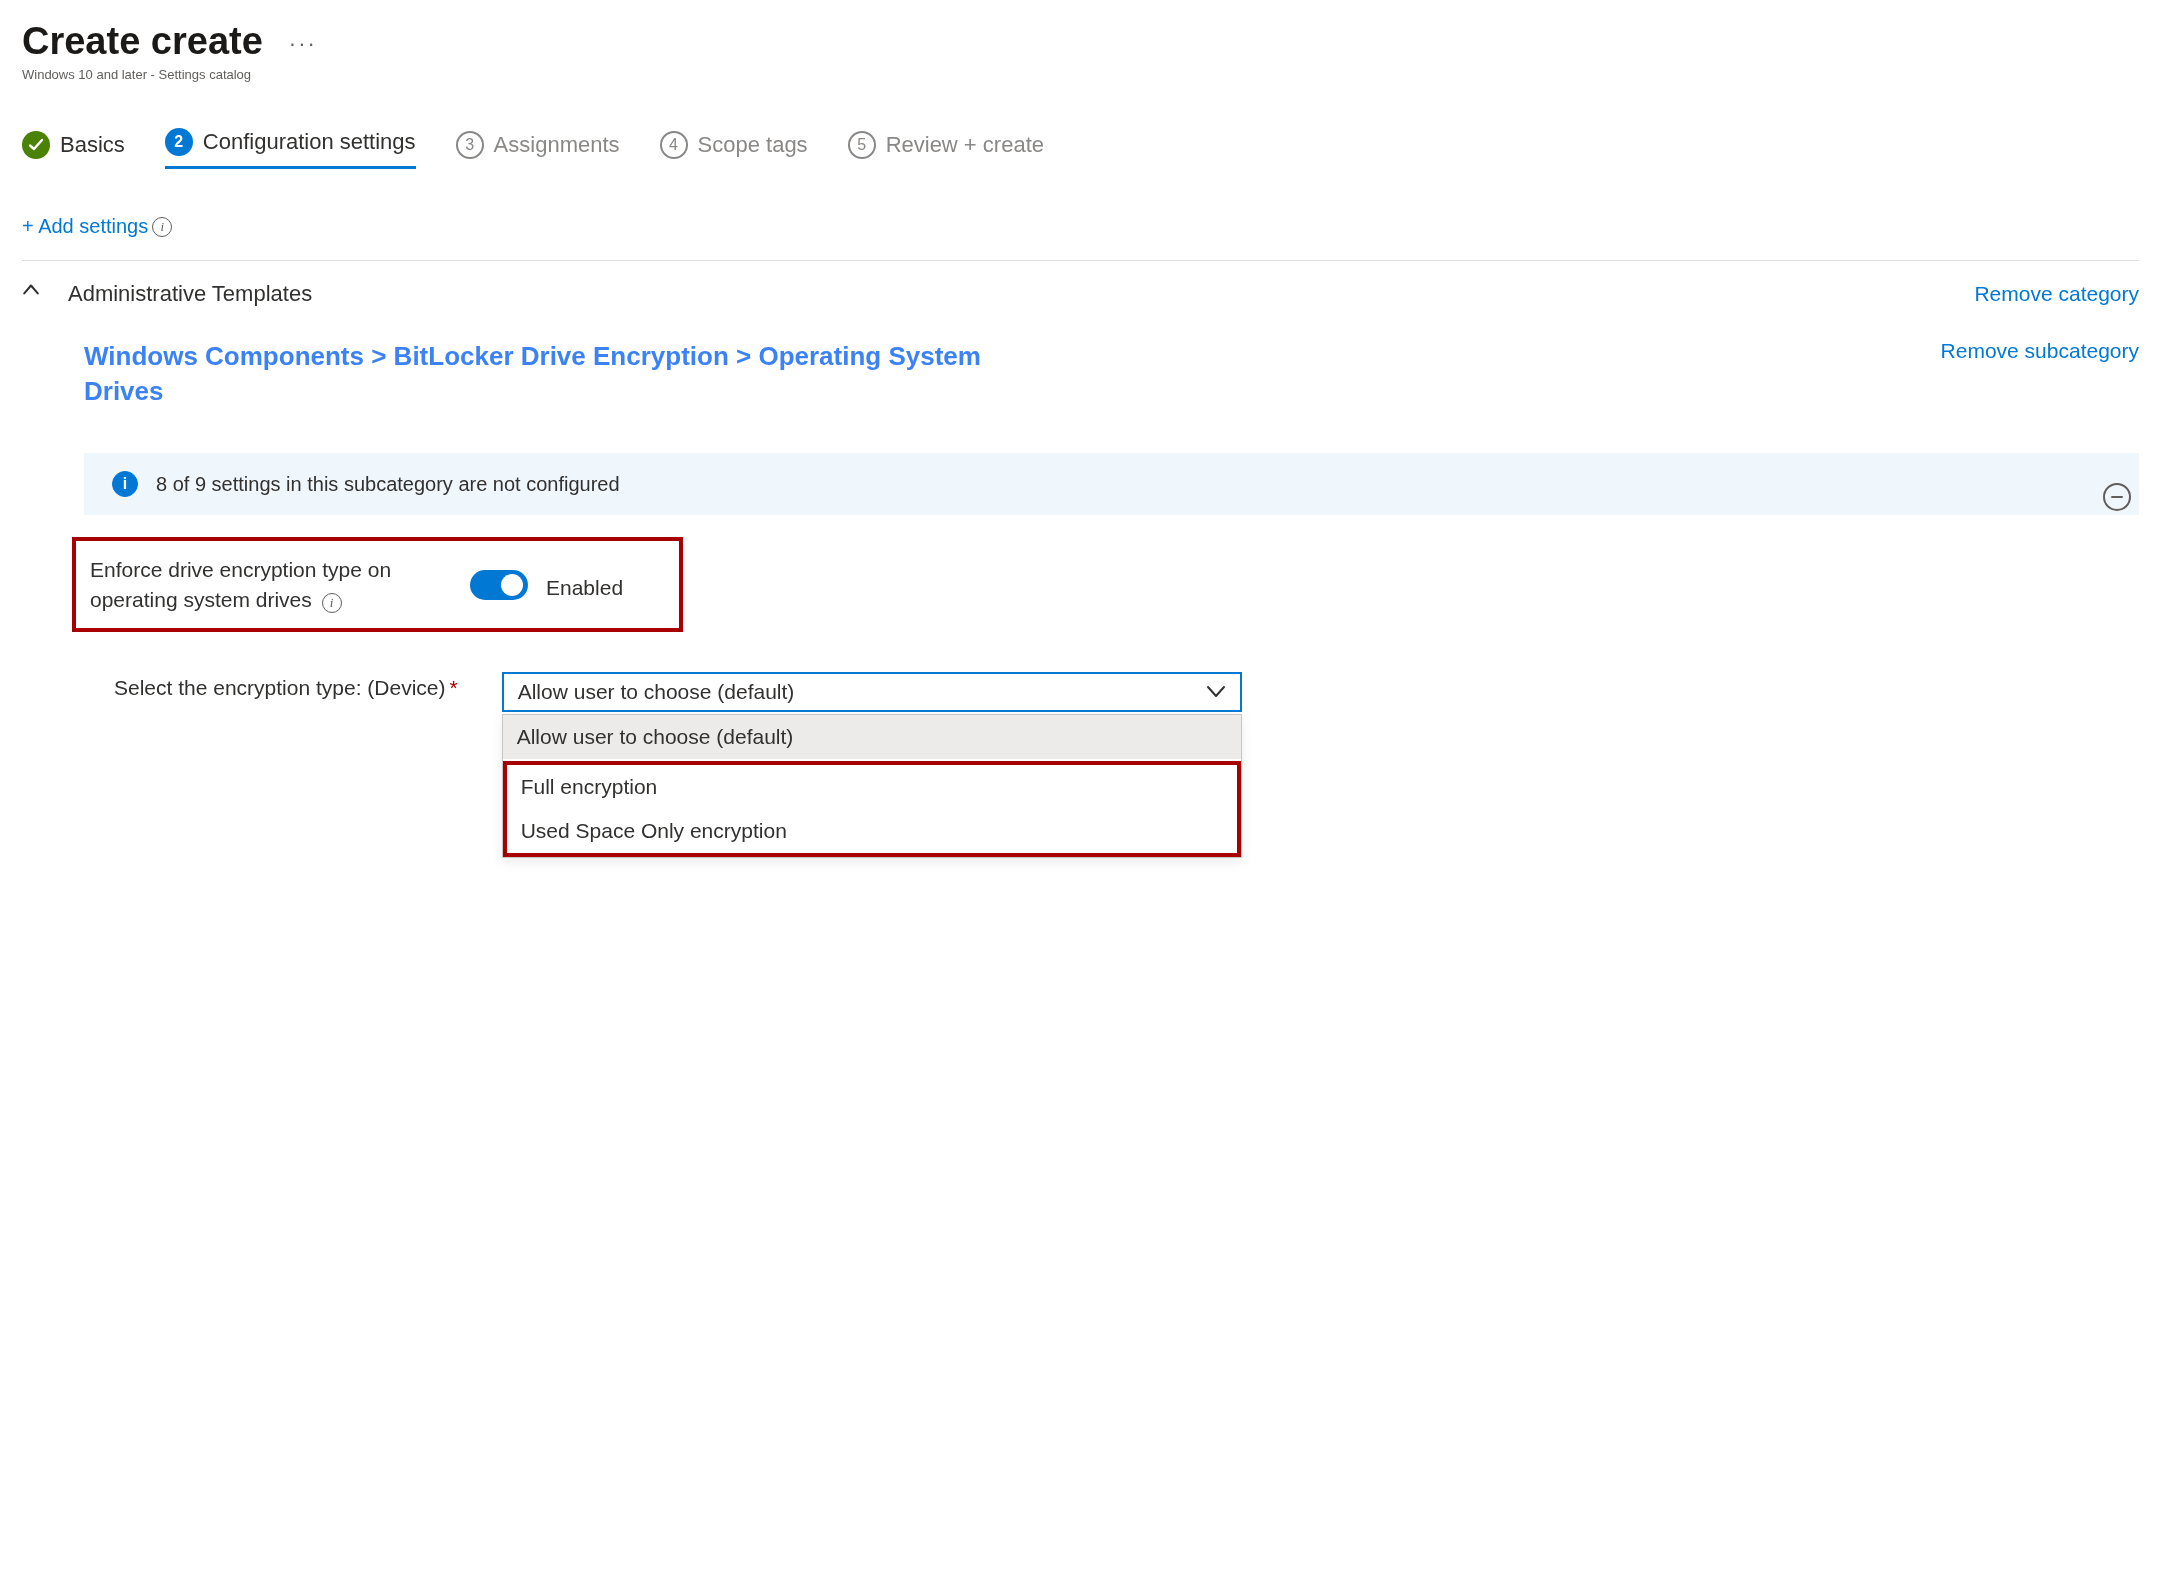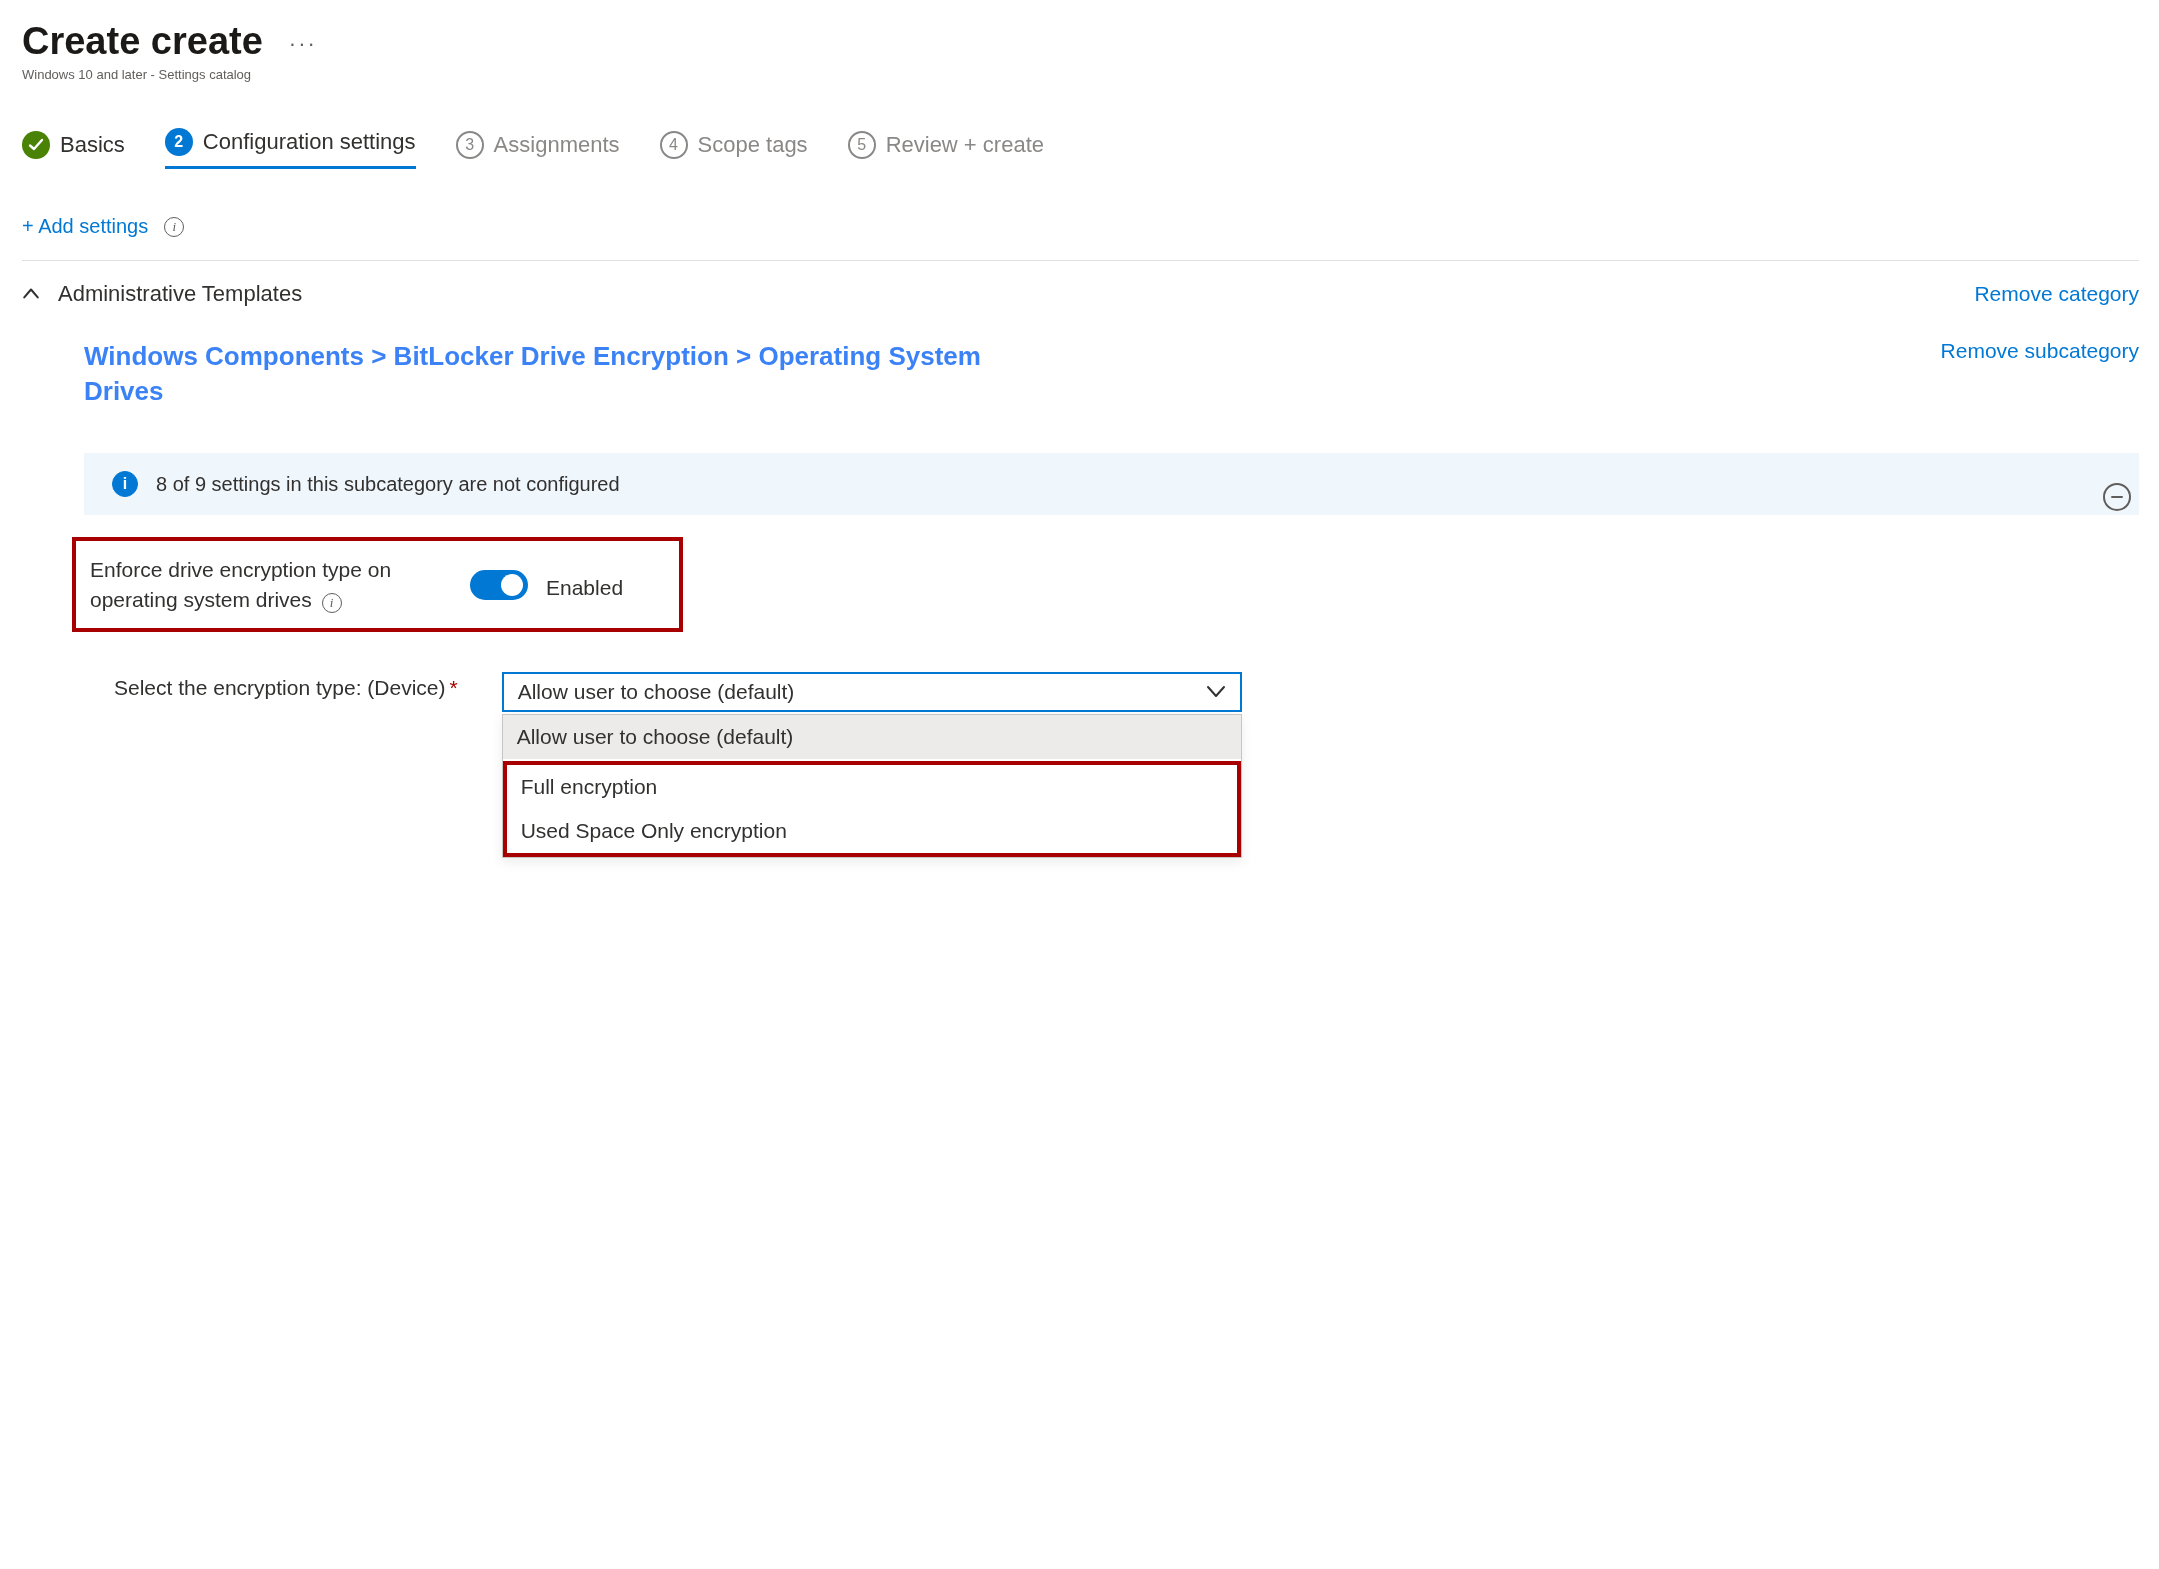--- a/index.html
+++ b/index.html
@@ -33,36 +33,36 @@
     display: inline-flex; align-items: center; justify-content: center;
     font-size: 16px; background: #fff;
   }
   .circle.done { background: #498205; color: #fff; }
   .circle.done svg { width: 16px; height: 16px; }
   .circle.active { background: #0078d4; color: #fff; font-weight: 600; }
   .circle.pending { border: 2px solid #8a8886; color: #8a8886; }
 
   .add-settings {
     color: #0078d4; font-size: 20px; cursor: pointer;
-    display: inline-flex; align-items: center; gap: 12px;
+    display: inline-flex; align-items: center; gap: 0;
     margin-bottom: 22px;
   }
   .info-icon {
     display: inline-flex; width: 20px; height: 20px; border: 1.5px solid #605e5c;
     border-radius: 50%; align-items: center; justify-content: center;
     font-size: 13px; color: #605e5c; font-style: italic; font-family: Georgia, serif;
     margin-left: 4px;
   }
   .info-icon.blue { background:#0078d4; border-color:#0078d4; color:#fff; width:26px; height:26px; font-size:16px; font-weight:700; font-style:normal; font-family:inherit; }
 
   .category-row {
     display: flex; align-items: center; justify-content: space-between;
     padding: 2px 0 12px 0;
   }
-  .left-group { display: inline-flex; align-items: center; gap: 18px; }
+  .left-group { display: inline-flex; gap: 28px; }
   .chevron { width: 18px; height: 18px; }
   .chevron svg { width:18px; height:18px; }
   .cat-title { font-size: 22px; color:#323130; }
   .link { color: #0078d4; cursor: pointer; font-size: 21px; }
 
   .subcat-row {
     display: flex; justify-content: space-between; align-items: flex-start;
     padding: 20px 0 10px 62px; gap: 30px;
   }
   .subcat-path { font-size: 26px; font-weight: 700; max-width: 910px; color:#3b82f6; line-height:1.35; }

